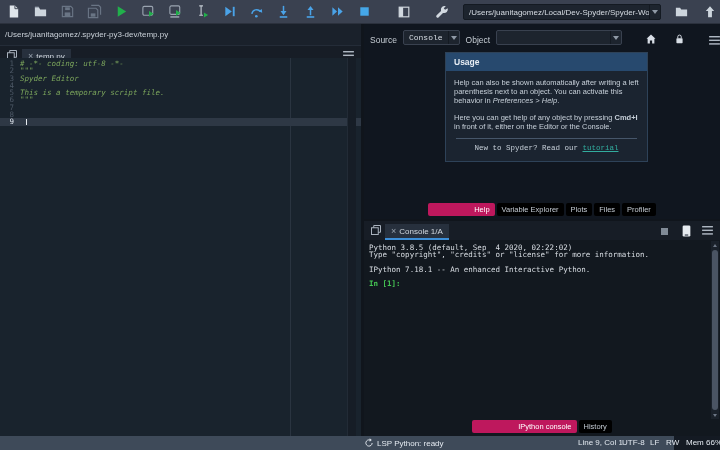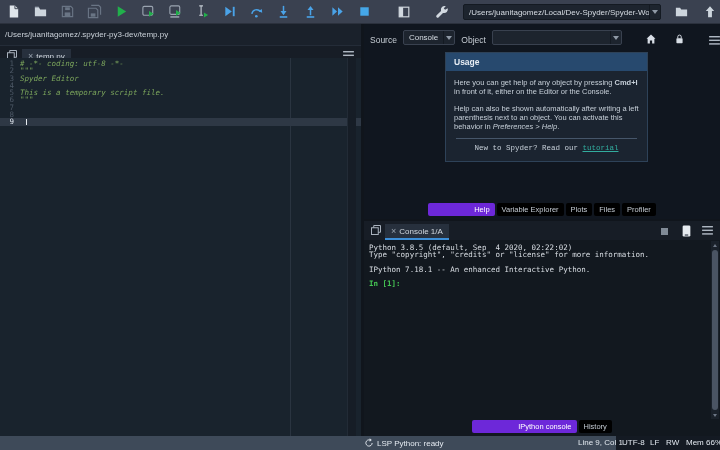--- a/index.html
+++ b/index.html
@@ -41,60 +41,60 @@
   .caret { position:absolute; left:26px; top:0.5px; width:1px; height:6.5px; background:#e8edf2; }
 
   
   #v-split { position:absolute; left:361px; top:24px; width:3px; height:412px; background:#10151c; }
   #h-split { position:absolute; left:364px; top:219px; width:356px; height:2px; background:#10151c; }
 
   
   #help-pane { position:absolute; left:364px; top:24px; width:356px; height:195px; background:#10161f; }
   #help-header { height:21px; display:flex; align-items:flex-end; font-size:8.5px; color:#c6cdd4; padding-left:6px; }
   .mini-combo { background:#1d242e; border:1px solid #39414f; border-radius:2px; height:15px;
-                display:flex; align-items:center; margin:0 6px 0 6px; }
+                display:flex; align-items:center; margin:0 6px 0 6px;font-family:Liberation Mono, monospace; }
   .mini-combo .val { font-size:8px; color:#d6dce3; padding:0 5px; }
   #object-combo { width:152px; margin-left:6px; }
   #object-combo .val { flex:1; }
   .hicon { margin-left:17px; }
   #help-content { position:absolute; left:0; top:21px; right:0; bottom:16px; }
   #usage-card { position:absolute; left:81px; top:7px; width:203px; border:1px solid #2e4258;
                 border-radius:0; background:#1b2430; overflow:hidden; }
   #usage-title { background:#27496e; font-size:8.5px; font-weight:bold; color:#e8eef5;
                  padding:4px 8px; }
   #usage-body { padding:7px 8px 6px 8px; font-size:7.5px; line-height:9px; color:#c6cfd8; }
   #usage-body p + p { margin-top:8px; }
   #usage-hr { border-top:1px solid #46566a; margin:7px 2px 5px 2px; }
   #usage-footer { text-align:center; font-size:7.5px; color:#c6cfd8; padding-bottom:2px;font-family:Liberation Mono, monospace; }
   #tutorial-link { color:#32ac9e; }
   #help-tabs { position:absolute; left:0; bottom:1px; width:100%; height:15px;
                display:flex; justify-content:center; gap:2px; }
   .btab { font-size:7.5px; padding:2px 5px; background:#000000; color:#c3cad2; border-radius:2px; height:13px; }
-  .btab.active { background:#6d28d9; color:#ffffff;padding-left:46px; }
+  .btab.active { background:#be185d; color:#ffffff;padding-left:46px; }
 
   
   #console-pane { position:absolute; left:364px; top:221px; width:356px; height:215px; background:#12181f; }
   #console-tabbar { height:19px; background:#171d26; position:relative; display:flex; align-items:flex-end; }
   #console-tabbar .tab { margin-left:21px; }
   .ricon { position:absolute; top:5px; }
   #console-body { position:absolute; left:0; top:19px; right:0; bottom:16px; background:#12181f; }
   #console-text { padding:4px 0 0 5px; font-family:"DejaVu Sans Mono", monospace;
                   font-size:7.5px; line-height:7.2px; color:#d9dee4; }
   #console-text div { white-space:pre; height:7.2px; }
   .prompt { color:#45c554; font-weight:bold; }
   #console-scrollbar { position:absolute; right:1px; top:1px; width:8px; bottom:1px; background:#1a212a; }
   #sb-thumb { position:absolute; left:1px; right:1px; top:9px; bottom:9px; background:#4a5463; border-radius:3px; }
   .sb-arrow { position:absolute; left:0; width:8px; height:8px; display:flex; align-items:center; justify-content:center; }
   .tri-up { width:0; height:0; border-left:2.5px solid transparent; border-right:2.5px solid transparent; border-bottom:3.5px solid #6c7684; }
   .tri-down { width:0; height:0; border-left:2.5px solid transparent; border-right:2.5px solid transparent; border-top:3.5px solid #6c7684; }
   #console-tabs { position:absolute; left:0; bottom:0; width:100%; height:16px;
                   display:flex; justify-content:center; gap:2px; align-items:flex-start; }
 
   
-  #status-bar { position:absolute; left:0; top:436px; width:616px; height:14px; background:#3e4a59;
+  #status-bar { position:absolute; left:0; top:436px; width:674px; height:14px; background:#3e4a59;
                 font-size:8px; color:#e2e8ef; }
   .sitem { position:absolute; top:2px; white-space:nowrap; display:flex; align-items:center; gap:3px; }
 </style>
 </head>
 <body>
 
 <div id="toolbar">
   <div class="ti">
     <svg width="15" height="15" viewBox="0 0 16 16">
         <path d="M4 1.5h5.5L13 5v9.5H4z" fill="#dfe5eb"></path>
@@ -317,22 +317,22 @@
           <rect y="0" width="12" height="1.6" fill="#aeb7c2"></rect>
           <rect y="4" width="12" height="1.6" fill="#aeb7c2"></rect>
           <rect y="8" width="12" height="1.6" fill="#aeb7c2"></rect>
         </svg>
     </span>
   </div>
   <div id="help-content">
     <div id="usage-card">
       <div id="usage-title">Usage</div>
       <div id="usage-body">
+        <p><span>Help can also be shown automatically after writing a left parenthesis next to an object. You can activate this behavior in </span><i>Preferences &gt; Help</i><span>.</span></p>
         <p><span>Here you can get help of any object by pressing </span><b>Cmd+I</b><span> in front of it, either on the Editor or the Console.</span></p>
-        <p><span>Help can also be shown automatically after writing a left parenthesis next to an object. You can activate this behavior in </span><i>Preferences &gt; Help</i><span>.</span></p>
         <div id="usage-hr"></div>
         <div id="usage-footer"><span>New to Spyder? Read our </span><a id="tutorial-link" href="#">tutorial</a></div>
       </div>
     </div>
   </div>
   <div id="help-tabs">
     <span class="btab active">Help</span>
     <span class="btab">Variable Explorer</span>
     <span class="btab">Plots</span>
     <span class="btab">Files</span>

